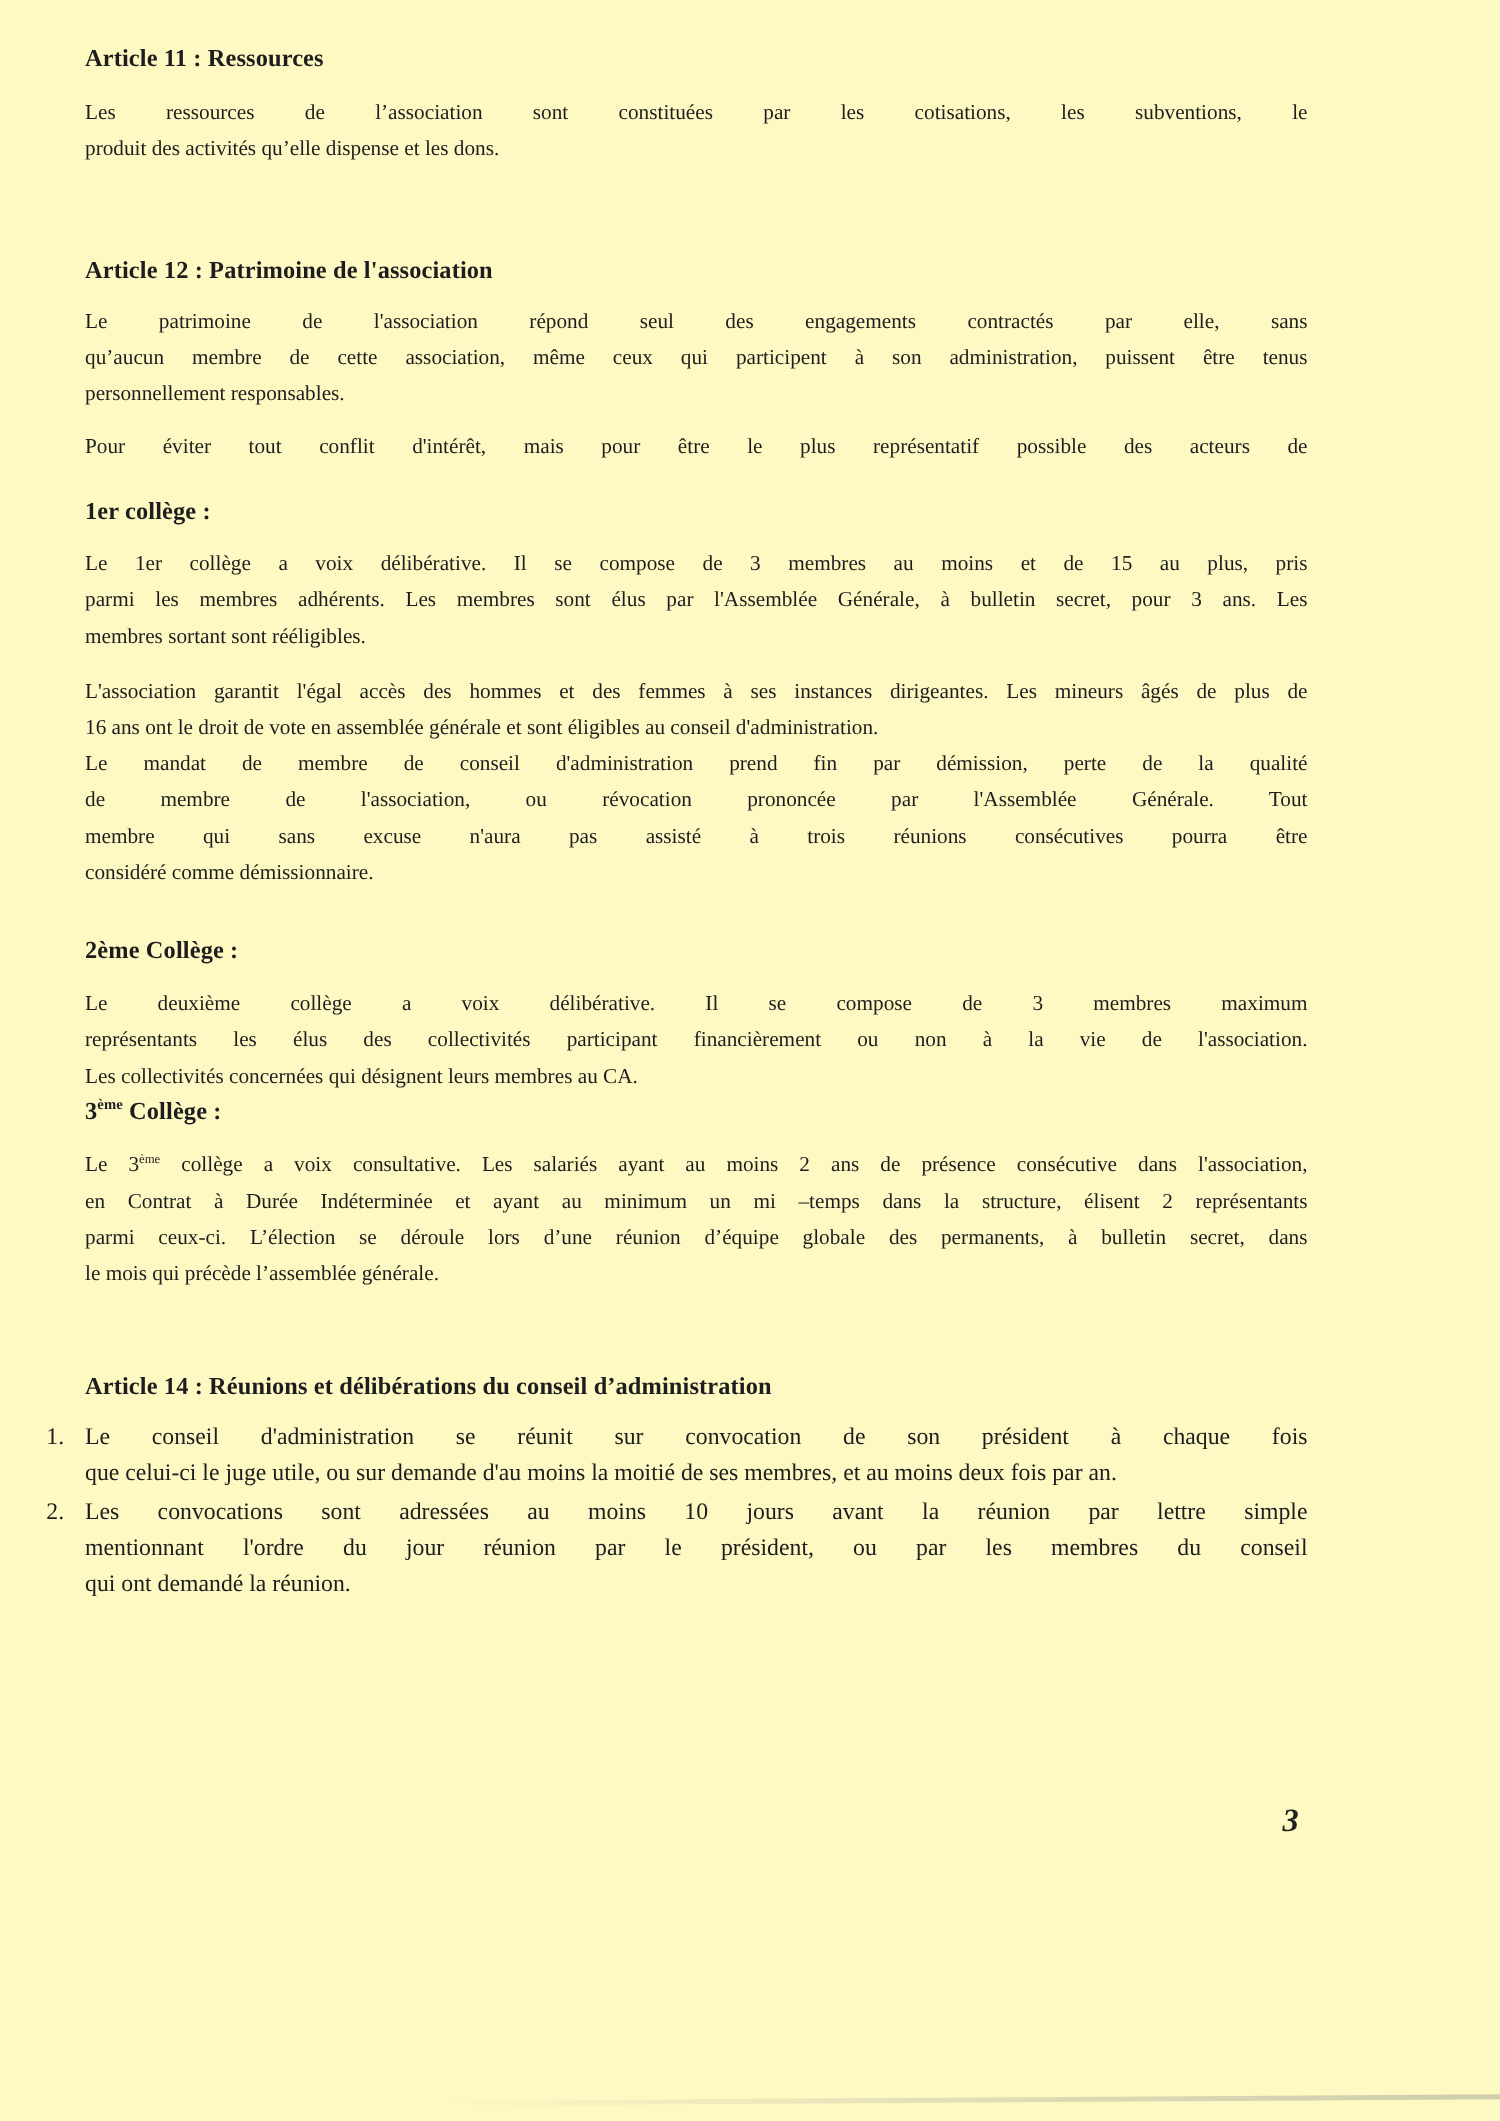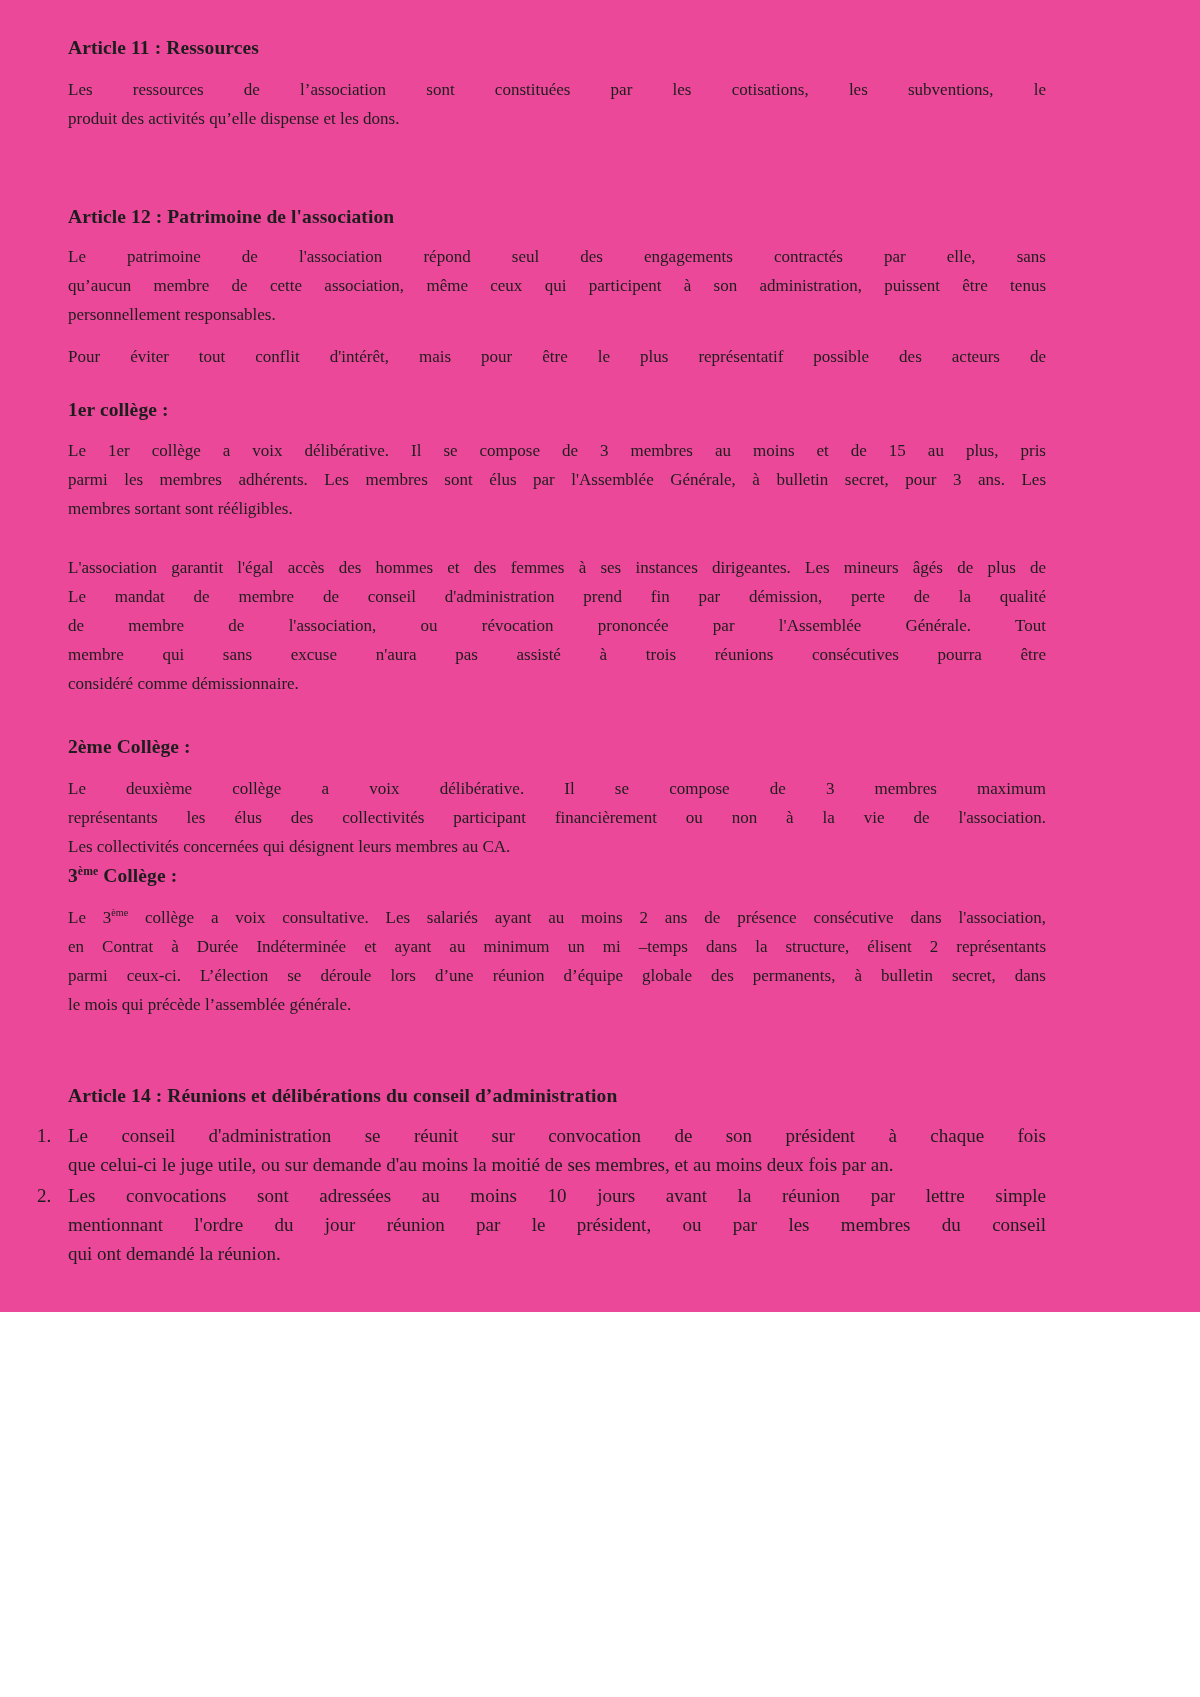--- a/index.html
+++ b/index.html
@@ -1,17 +1,17 @@
 <!DOCTYPE html>
 <html><head>
 <meta charset="utf-8">
 <style>
   html,body{margin:0;padding:0;background:#ffffff;}
   .page{
-    position:relative;width:1200px;height:1312px;background:#ec4899;overflow:hidden;
+    position:relative;width:1200px;height:1697px;background:#fef9c3;overflow:hidden;
     font-family:"Liberation Serif","DejaVu Serif",serif;color:#1d1d1d;
   }
   .content{position:absolute;left:68px;top:0;width:978px;}
   .heading{font-weight:700;font-size:19.5px;line-height:29px;white-space:nowrap;letter-spacing:0.1px;}
   .para{font-size:17px;line-height:29px;}
   .para .ln{text-align:justify;text-align-last:justify;white-space:nowrap;}
   .para .ln.last{text-align-last:auto;}
   .heading .ln{text-align-last:auto;white-space:nowrap;}
   sup{font-size:0.6em;line-height:0;vertical-align:super;}
   .list-item{position:relative;font-size:19px;line-height:29px;}
@@ -56,22 +56,23 @@
           <div class="ln">Pour éviter tout conflit d'intérêt, mais pour être le plus représentatif possible des acteurs de</div>
         </div>
 
       <div>
         <div class="heading" style="margin-top:24px">1er collège :</div>
         <div class="para" style="margin-top:12px">
             <div class="ln">Le 1er collège a voix délibérative. Il se compose de 3 membres au moins et de 15 au plus, pris</div>
             <div class="ln">parmi les membres adhérents. Les membres sont élus par l'Assemblée Générale, à bulletin secret, pour 3 ans. Les</div>
             <div class="ln last">membres sortant sont rééligibles.</div>
           </div>
-        <div class="para" style="margin-top:30px">
+        <div class="para" style="margin-top:15px">
             <div class="ln">L'association garantit l'égal accès des hommes et des femmes à ses instances dirigeantes. Les mineurs âgés de plus de</div>
+            <div class="ln last">16 ans ont le droit de vote en assemblée générale et sont éligibles au conseil d'administration.</div>
           </div>
         <div class="para" style="margin-top:0">
             <div class="ln">Le mandat de membre de conseil d'administration prend fin par démission, perte de la qualité</div>
             <div class="ln">de membre de l'association, ou révocation prononcée par l'Assemblée Générale. Tout</div>
             <div class="ln">membre qui sans excuse n'aura pas assisté à trois réunions consécutives pourra être</div>
             <div class="ln last">considéré comme démissionnaire.</div>
           </div>
       </div>
 
       <div>

